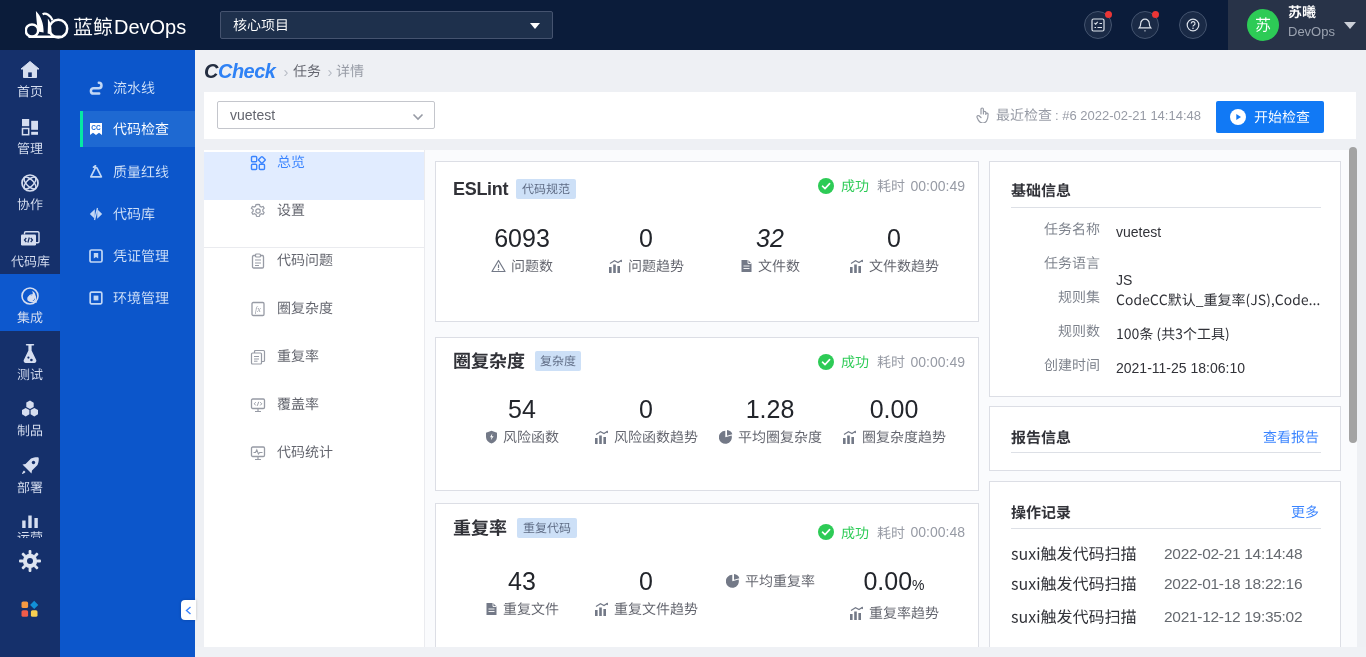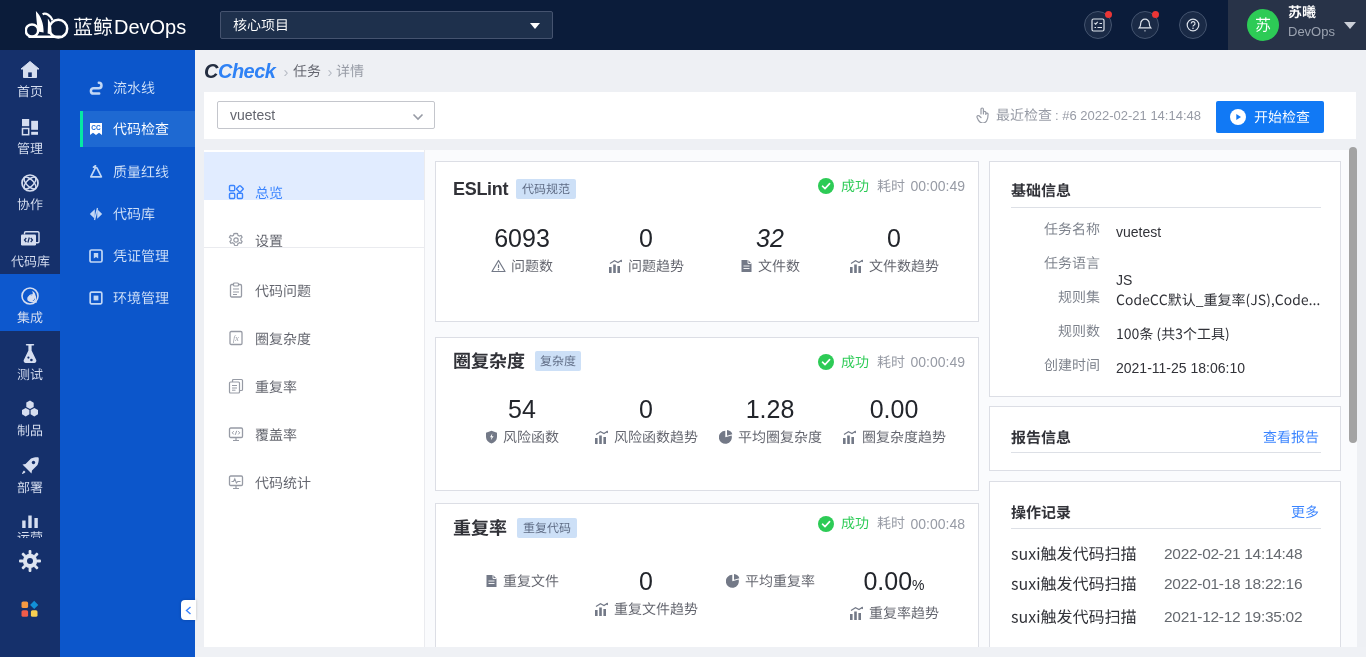--- a/index.html
+++ b/index.html
@@ -18,21 +18,21 @@
 .bmenu{left:60px;top:50px;width:135px;height:607px;background:#0c56cb}
 .bitem{position:absolute;left:0;width:135px;height:38px;display:flex;align-items:center}
 .crumb{left:195px;top:50px;width:1171px;height:42px;background:#eef0f4;display:flex;align-items:center;padding-left:9px}
 .band{left:195px;top:92px;width:1171px;height:58px;background:#eef0f4}
 .leftstrip{left:195px;top:150px;width:9px;height:507px;background:#eef0f4}
 .toolbar{left:204px;top:92px;width:1152px;height:47px;background:#fff}
 .vsel{position:absolute;left:13px;top:9px;width:218px;height:28px;border:1px solid #c4c6cc;border-radius:2px;background:#fff;display:flex;align-items:center;padding-left:12px;color:#63656e;font-size:14px}
 .startbtn{position:absolute;left:1012px;top:9px;width:108px;height:32px;background:#1179f5;border-radius:2px;display:flex;align-items:center;justify-content:center}
 .content{left:204px;top:150px;width:1162px;height:497px;background:#fafbfd}
 .aside{position:absolute;left:0;top:0;width:221px;height:497px;background:#fff;border-right:1px solid #eaebef}
-.arow{position:absolute;left:0;width:220px;height:48px;display:flex;align-items:flex-end;padding-left:24px;padding-top:3px;font-size:14px;color:#63656e}
+.arow{position:absolute;left:0;width:220px;height:48px;display:flex;align-items:flex-start;padding-left:46px;padding-top:3px;font-size:14px;color:#63656e}
 .card{position:absolute;background:#fff;border:1px solid #dcdee5;border-radius:0}
 .tag{display:flex;align-items:center;justify-content:center;background:#cde0f7;border-radius:2px}
 .num{font-size:25px;color:#22252b;letter-spacing:0px}
 .colh{position:absolute;width:136px;text-align:center}
 .lbl{display:flex;align-items:center;justify-content:center;margin-top:7px}
 .divl{position:absolute;left:21px;background:#dde0e6;height:1px}
 .strip{left:195px;top:647px;width:1171px;height:10px;background:#eff1f5}
 .thumb{left:1349px;top:147px;width:8px;height:296px;background:#a3a3a3;border-radius:4px}
 .collapse{left:181px;top:600px;width:15px;height:20px;background:#fff;border-radius:4px 0 0 4px;box-shadow:0 0 3px rgba(0,0,0,.2);display:flex;align-items:center;justify-content:center}
 </style></head>
@@ -775,21 +775,21 @@
           <svg class="t " style="" width="48.0" height="12.0" viewBox="0 -860 4000 1000" fill="#5e6b84">
             <g transform="scale(1,-1)">
               <path d="M159 540V229H459V160H127V100H459V13H52V-48H949V13H534V100H886V160H534V229H848V540H534V601H944V663H534V740C651 749 761 761 847 776L807 834C649 806 366 787 133 781C140 766 148 739 149 722C247 724 354 728 459 734V663H58V601H459V540ZM232 360H459V284H232ZM534 360H772V284H534ZM232 486H459V411H232ZM534 486H772V411H534Z"></path>
               <path transform="translate(1000)" d="M288 442H753V374H288ZM288 559H753V493H288ZM213 614V319H325C268 243 180 173 93 127C109 115 135 90 147 78C187 102 229 132 269 166C311 123 362 85 422 54C301 18 165 -3 33 -13C45 -30 58 -61 62 -80C214 -65 372 -36 508 15C628 -32 769 -60 920 -72C930 -53 947 -23 963 -6C830 2 705 21 596 52C688 97 766 155 818 228L771 259L759 255H358C375 275 391 296 405 317L399 319H831V614ZM267 840C220 741 134 649 48 590C63 576 86 545 96 530C148 570 201 622 246 680H902V743H292C308 768 323 793 335 819ZM700 197C650 151 583 113 505 83C430 113 367 151 320 197Z"></path>
               <path transform="translate(2000)" d="M715 783C774 733 844 663 877 618L935 658C901 703 829 771 769 819ZM548 826C552 720 559 620 568 528L324 497L335 426L576 456C614 142 694 -67 860 -79C913 -82 953 -30 975 143C960 150 927 168 912 183C902 67 886 8 857 9C750 20 684 200 650 466L955 504L944 575L642 537C632 626 626 724 623 826ZM313 830C247 671 136 518 21 420C34 403 57 365 65 348C111 389 156 439 199 494V-78H276V604C317 668 354 737 384 807Z"></path>
               <path transform="translate(3000)" d="M410 205V137H792V205ZM491 650C484 551 471 417 458 337H478L863 336C844 117 822 28 796 2C786 -8 776 -10 758 -9C740 -9 695 -9 647 -4C659 -23 666 -52 668 -73C716 -76 762 -76 788 -74C818 -72 837 -65 856 -43C892 -7 915 98 938 368C939 379 940 401 940 401H816C832 525 848 675 856 779L803 785L791 781H443V712H778C770 624 757 502 745 401H537C546 475 556 569 561 645ZM51 787V718H173C145 565 100 423 29 328C41 308 58 266 63 247C82 272 100 299 116 329V-34H181V46H365V479H182C208 554 229 635 245 718H394V787ZM181 411H299V113H181Z"></path>
             </g>
           </svg>
         </span>
       </div>
-      <div style="position:absolute;right:13px;top:12px;height:24px;display:flex;align-items:flex-start">
+      <div style="position:absolute;right:13px;top:12px;height:24px;display:flex;align-items:flex-end">
         <svg width="16" height="16" viewBox="0 0 16 16" style="">
           <circle cx="8" cy="8" r="8" fill="#2dcb56"></circle>
           <path d="M4.5 8.2 7 10.6 11.6 5.6" fill="none" stroke="#fff" stroke-width="1.6" stroke-linecap="round" stroke-linejoin="round"></path>
         </svg>
         <span style="margin-left:7px;display:flex">
           <svg class="t " style="" width="28.0" height="14.0" viewBox="0 -860 2000 1000" fill="#2dcb56">
             <g transform="scale(1,-1)">
               <path d="M544 839C544 782 546 725 549 670H128V389C128 259 119 86 36 -37C54 -46 86 -72 99 -87C191 45 206 247 206 388V395H389C385 223 380 159 367 144C359 135 350 133 335 133C318 133 275 133 229 138C241 119 249 89 250 68C299 65 345 65 371 67C398 70 415 77 431 96C452 123 457 208 462 433C462 443 463 465 463 465H206V597H554C566 435 590 287 628 172C562 96 485 34 396 -13C412 -28 439 -59 451 -75C528 -29 597 26 658 92C704 -11 764 -73 841 -73C918 -73 946 -23 959 148C939 155 911 172 894 189C888 56 876 4 847 4C796 4 751 61 714 159C788 255 847 369 890 500L815 519C783 418 740 327 686 247C660 344 641 463 630 597H951V670H626C623 725 622 781 622 839ZM671 790C735 757 812 706 850 670L897 722C858 756 779 805 716 836Z"></path>
               <path transform="translate(1000)" d="M38 182 56 105C163 134 307 175 443 214L434 285L273 242V650H419V722H51V650H199V222C138 206 82 192 38 182ZM597 824C597 751 596 680 594 611H426V539H591C576 295 521 93 307 -22C326 -36 351 -62 361 -81C590 47 649 273 665 539H865C851 183 834 47 805 16C794 3 784 0 763 0C741 0 685 1 623 6C637 -14 645 -46 647 -68C704 -71 762 -72 794 -69C828 -66 850 -58 872 -30C910 16 924 160 940 574C940 584 940 611 940 611H669C671 680 672 751 672 824Z"></path>
             </g>
@@ -799,20 +799,21 @@
           <svg class="t " style="" width="28.0" height="14.0" viewBox="0 -860 2000 1000" fill="#979ba5">
             <g transform="scale(1,-1)">
               <path d="M218 840V733H62V667H218V568H82V503H218V401H46V334H194C154 249 91 158 34 107C46 90 62 60 70 40C122 90 176 172 218 255V-79H288V254C326 205 370 144 390 111L438 171C418 196 340 289 300 334H444V401H288V503H406V568H288V667H424V733H288V840ZM835 836C750 776 590 717 447 676C457 661 469 636 473 620C523 634 575 649 626 666V519L461 493L472 425L626 450V294L439 266L450 198L626 225V51C626 -40 648 -65 732 -65C748 -65 847 -65 865 -65C941 -65 959 -21 967 115C947 120 919 132 902 146C898 27 893 -1 860 -1C839 -1 758 -1 742 -1C705 -1 699 7 699 50V236L962 276L952 343L699 305V462L925 498L914 564L699 530V692C774 720 843 751 898 786Z"></path>
               <path transform="translate(1000)" d="M474 452C527 375 595 269 627 208L693 246C659 307 590 409 536 485ZM324 402V174H153V402ZM324 469H153V688H324ZM81 756V25H153V106H394V756ZM764 835V640H440V566H764V33C764 13 756 6 736 6C714 4 640 4 562 7C573 -15 585 -49 590 -70C690 -70 754 -69 790 -56C826 -44 840 -22 840 33V566H962V640H840V835Z"></path>
             </g>
           </svg>
         </span>
         <span style="color:#979ba5;font-size:14px;margin-left:6px">00:00:48</span>
       </div>
       <div class="colh" style="left:18px;top:63px;">
+        <div class="num" style="line-height:28px">43</div>
         <div class="lbl" style="gap:5px">
           <svg width="13" height="14" viewBox="0 0 13 14" style="">
             <path d="M1.5 1 h6.5 L11.5 4.5 V13 H1.5 Z" fill="#737987"></path>
             <path d="M8 1 v3.5 h3.5" fill="none" stroke="#fff" stroke-width=".9"></path>
             <path d="M3.5 7 h6 M3.5 9.5 h6" stroke="#fff" stroke-width=".9"></path>
           </svg>
           <svg class="t " style="" width="56.0" height="14.0" viewBox="0 -860 4000 1000" fill="#63656e">
             <g transform="scale(1,-1)">
               <path d="M159 540V229H459V160H127V100H459V13H52V-48H949V13H534V100H886V160H534V229H848V540H534V601H944V663H534V740C651 749 761 761 847 776L807 834C649 806 366 787 133 781C140 766 148 739 149 722C247 724 354 728 459 734V663H58V601H459V540ZM232 360H459V284H232ZM534 360H772V284H534ZM232 486H459V411H232ZM534 486H772V411H534Z"></path>
               <path transform="translate(1000)" d="M288 442H753V374H288ZM288 559H753V493H288ZM213 614V319H325C268 243 180 173 93 127C109 115 135 90 147 78C187 102 229 132 269 166C311 123 362 85 422 54C301 18 165 -3 33 -13C45 -30 58 -61 62 -80C214 -65 372 -36 508 15C628 -32 769 -60 920 -72C930 -53 947 -23 963 -6C830 2 705 21 596 52C688 97 766 155 818 228L771 259L759 255H358C375 275 391 296 405 317L399 319H831V614ZM267 840C220 741 134 649 48 590C63 576 86 545 96 530C148 570 201 622 246 680H902V743H292C308 768 323 793 335 819ZM700 197C650 151 583 113 505 83C430 113 367 151 320 197Z"></path>

